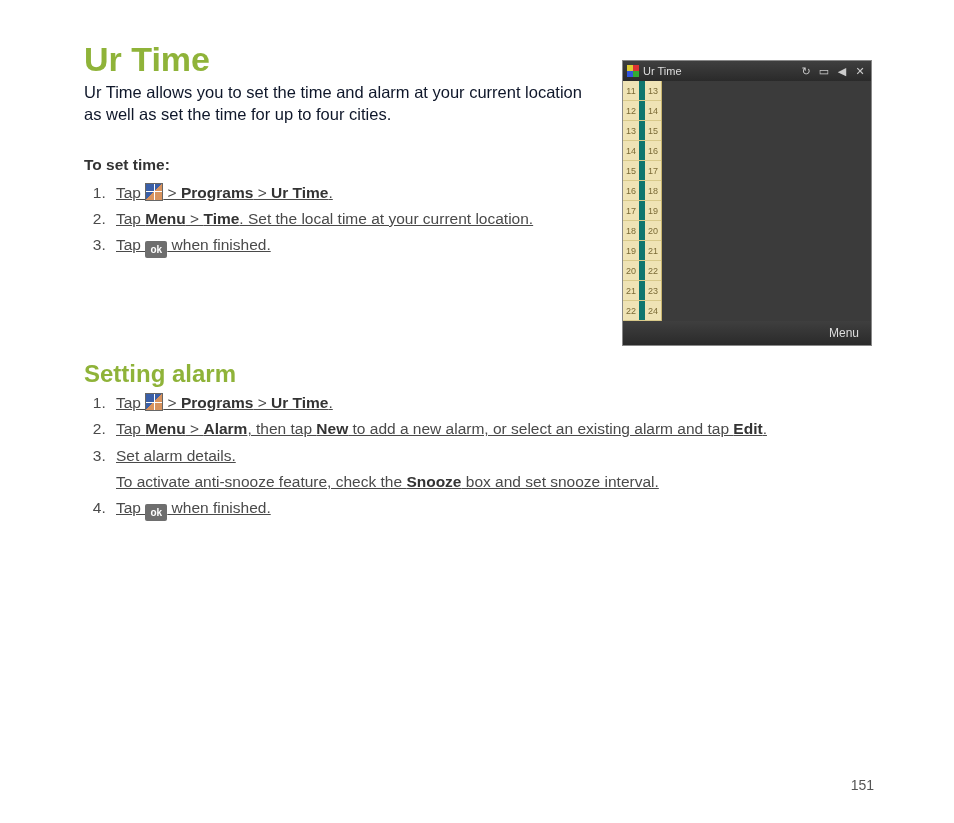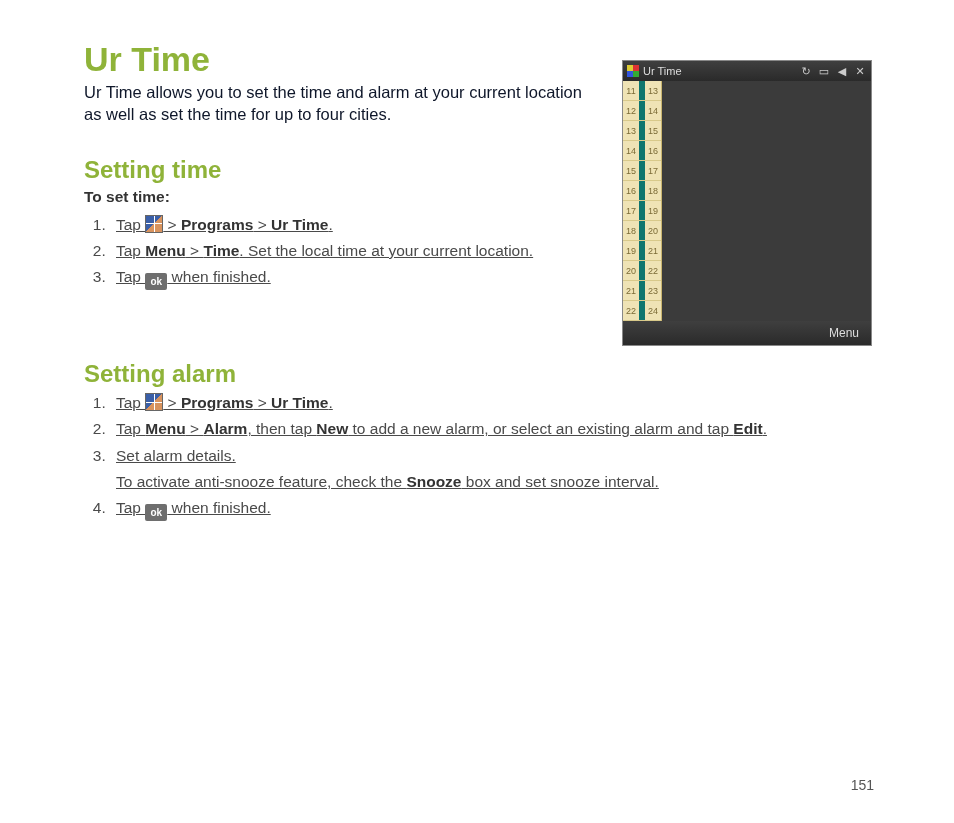--- a/index.html
+++ b/index.html
@@ -46,21 +46,20 @@
 </style>
 </head>
 <body>
 
 <div class="page">
   <div class="col">
     <div class="text-col">
       <h1>Ur Time</h1>
       <p class="intro">Ur Time allows you to set the time and alarm at your current location as well  as set the time for up to four cities.</p>
 
-      <h2>Setting time</h2>
       <div class="sub">To set time:</div>
       <ol>
         <li>
           <span>Tap </span><span class="win-icon"></span><span class="gt"> &gt; </span><b>Programs</b><span class="gt"> &gt; </span><b>Ur Time</b><span>.</span>
         </li>
         <li>
           <span>Tap </span><b>Menu</b><span class="gt"> &gt; </span><b>Time</b><span>. Set the local time at your current location.</span>
         </li>
         <li>
           <span>Tap </span><span class="ok-icon">ok</span><span> when finished.</span>

